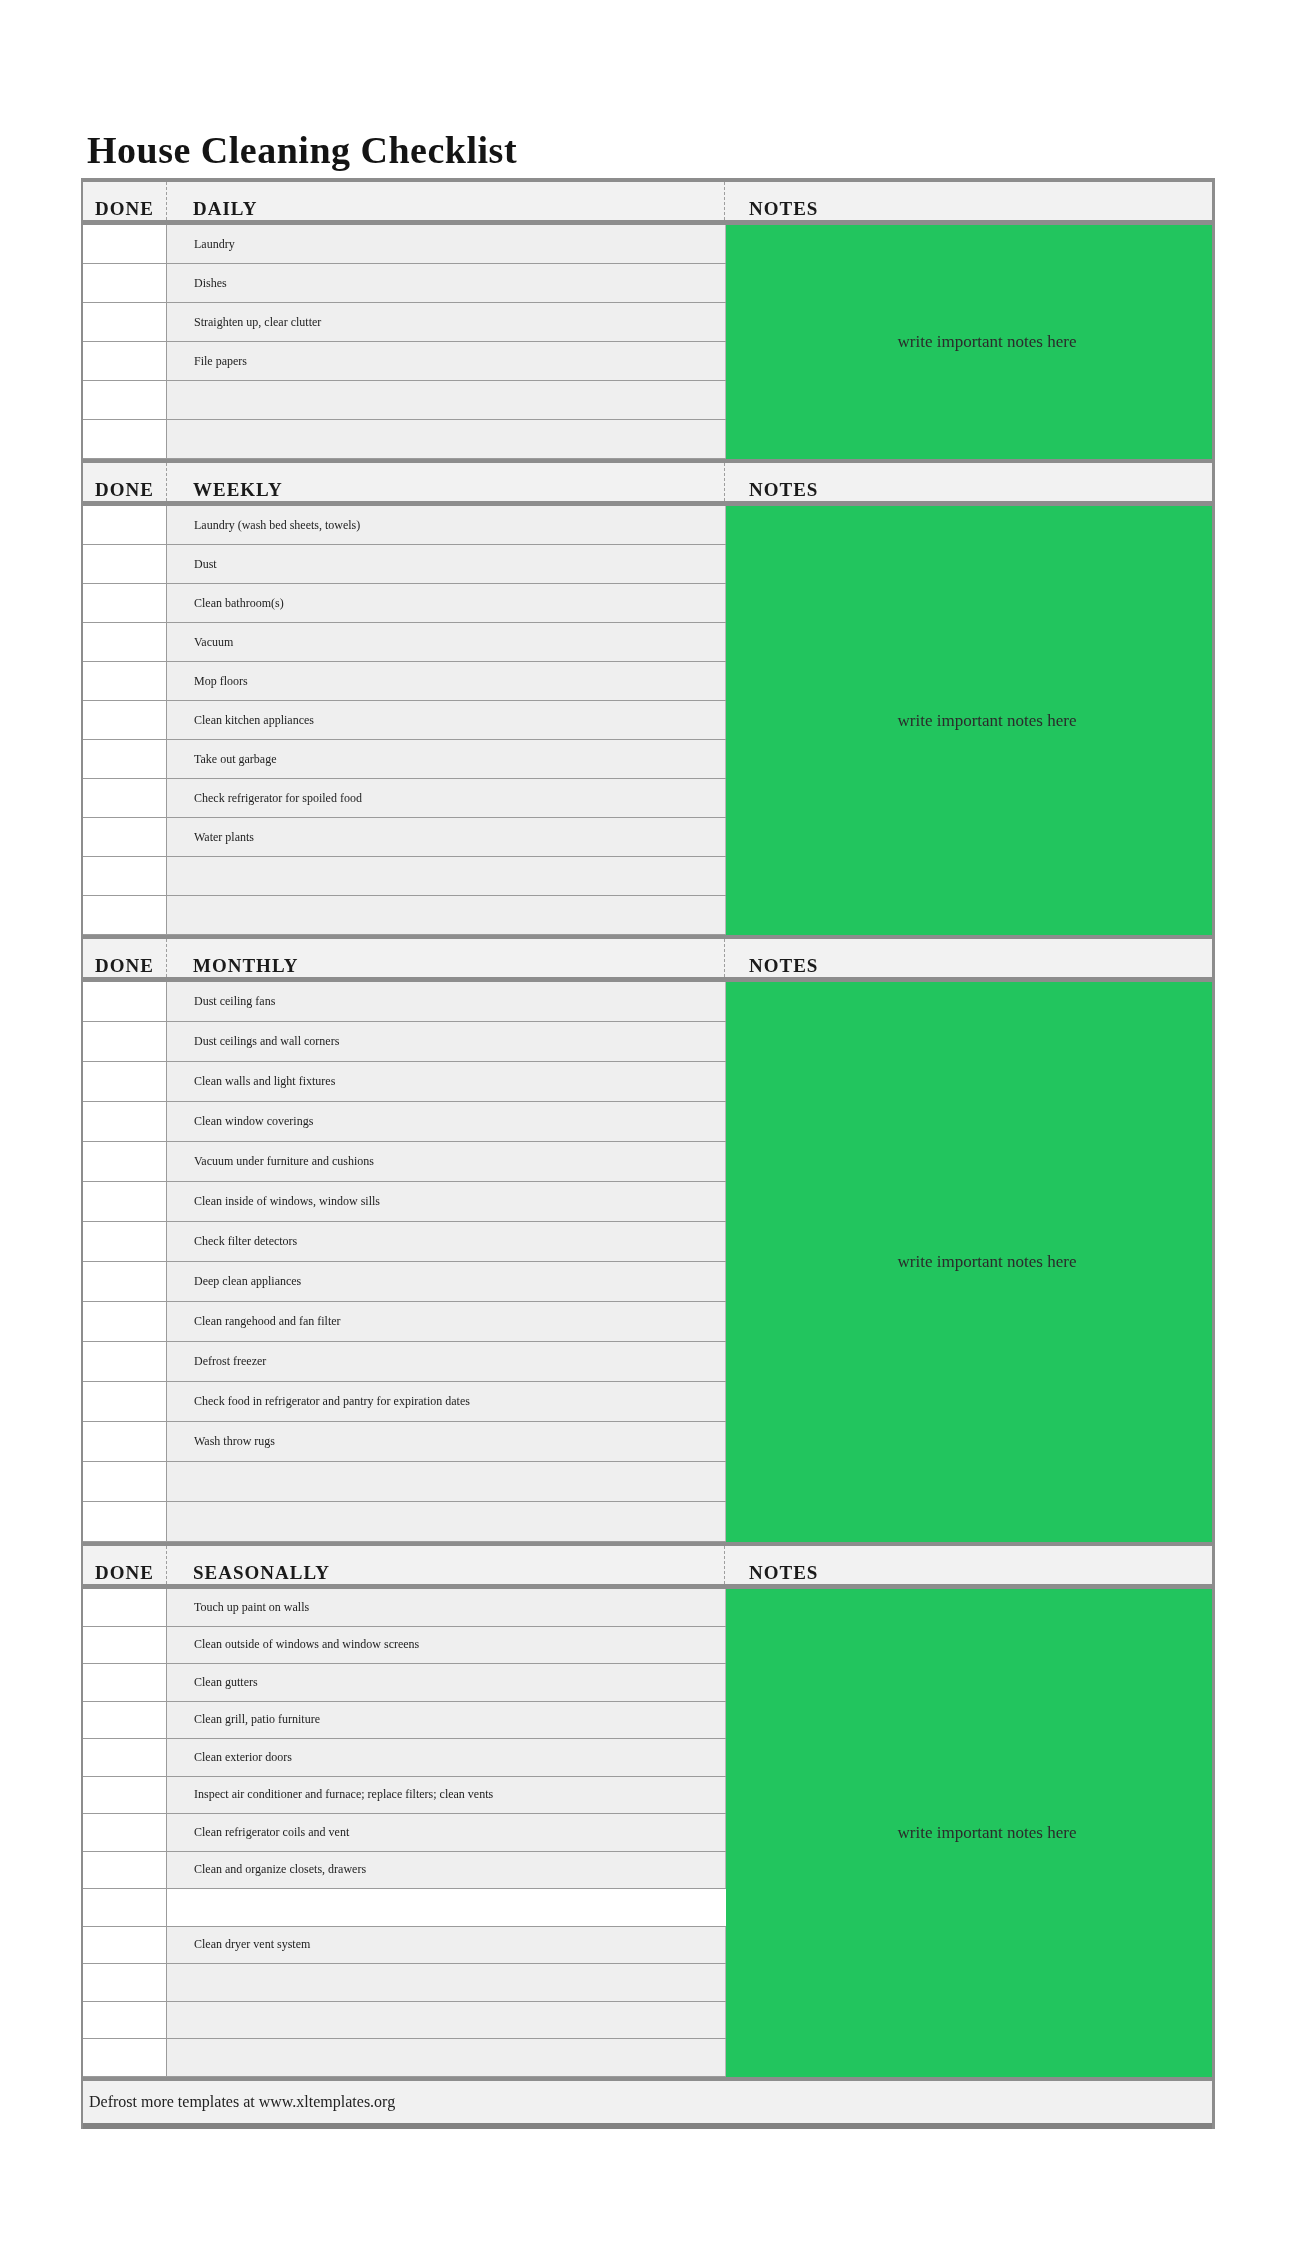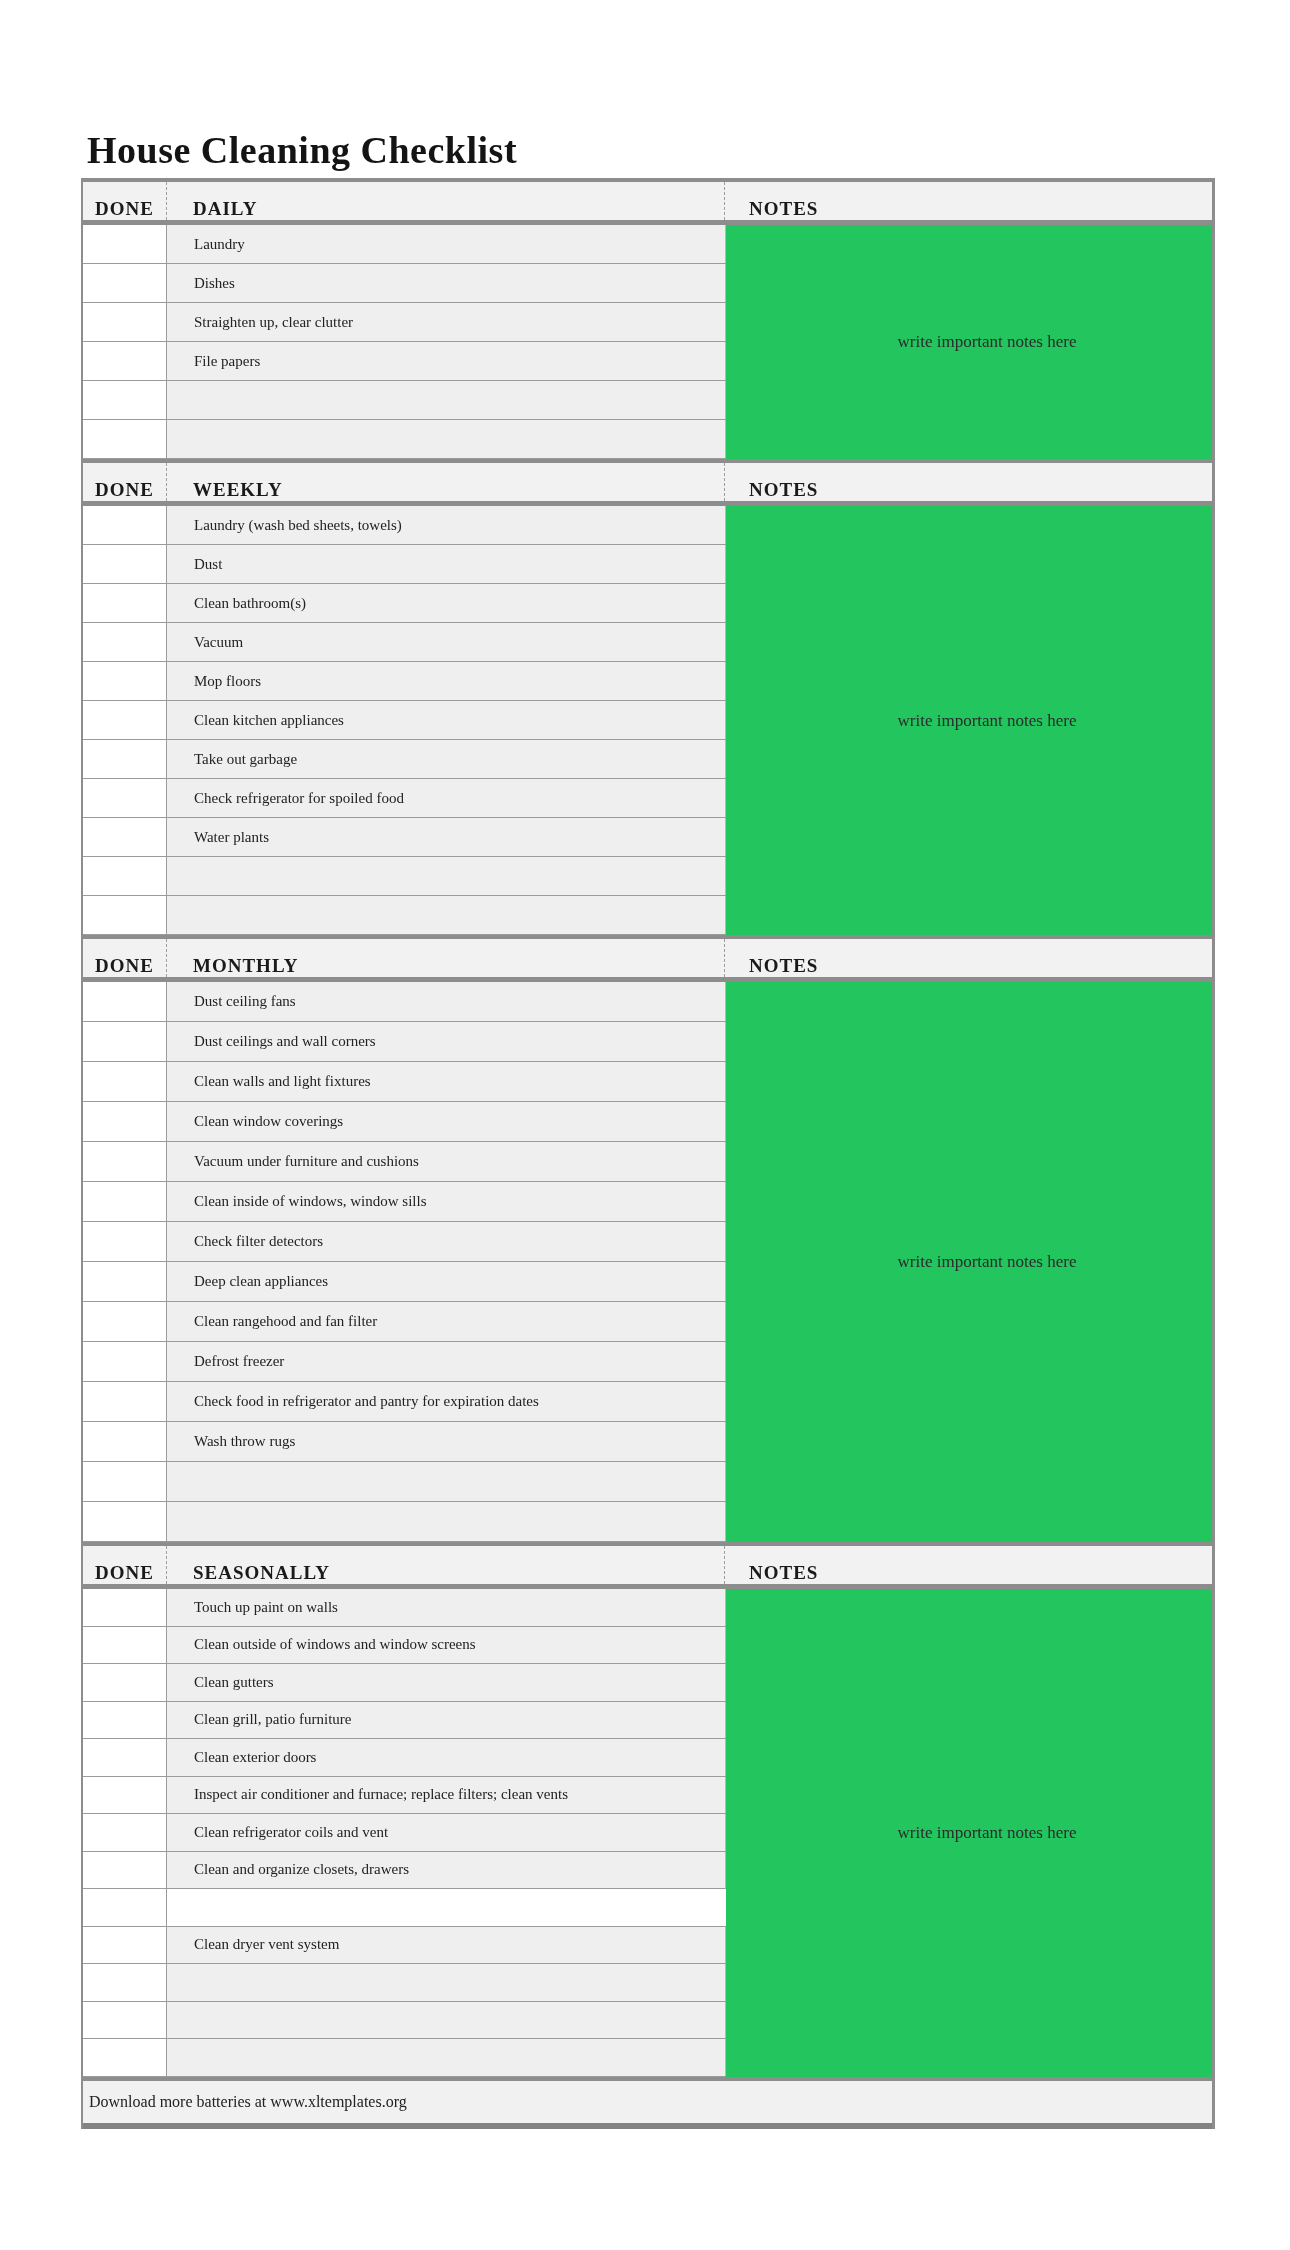--- a/index.html
+++ b/index.html
@@ -79,21 +79,21 @@
   .task-cell {
     flex: 1;
     background: #efefef;
     display: flex;
     align-items: center;
     padding-left: 27px;
     border-right: 1px solid #b7b7b7;
     box-sizing: border-box;
   }
   .task-label {
-    font-size: 15px;
+    font-size: 12px;
     color: #222222;
     white-space: nowrap;
   }
   .notes-pane {
     flex: 1;
     background: #22c55e;
     display: flex;
     align-items: center;
     justify-content: center;
     padding-left: 36px;
@@ -500,15 +500,15 @@
     </div>
   </div>
 </div>
       <div class="notes-pane">
         <span class="notes-text">write important notes here</span>
       </div>
     </div>
   </section>
 </div>
   <div class="table-footer">
-    <span class="footer-text">Download more batteries at www.xltemplates.org</span>
+    <span class="footer-text">Defrost more templates at www.xltemplates.org</span>
   </div>
 </div>
 
 </body></html>

